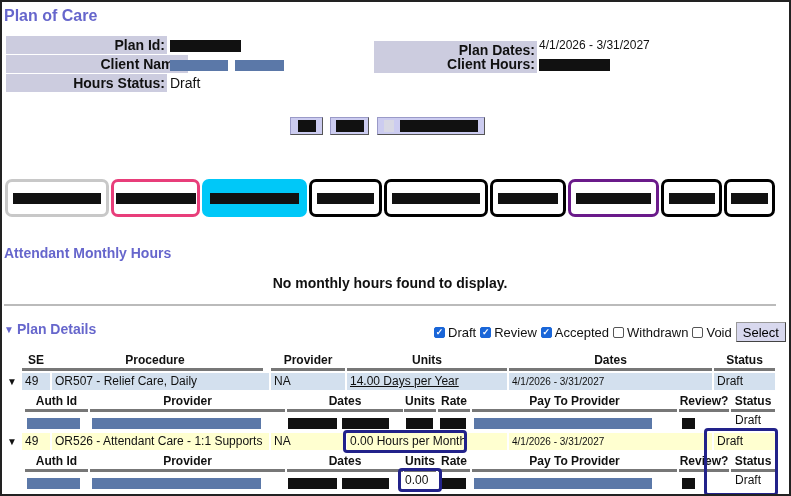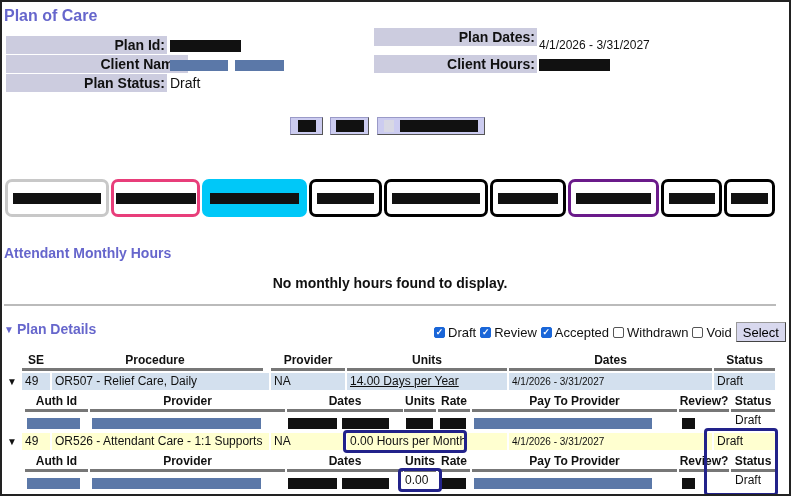--- a/index.html
+++ b/index.html
@@ -38,24 +38,24 @@
 <body>
 
 <div class="abs page-title">Plan of Care</div>
 
 <div class="abs lbl" style="left:4px;top:34px;width:161px;">Plan Id:</div>
 <div class="abs val" style="left:168px;top:34px;"><span class="redact" style="width:71px;"></span></div>
 
 <div class="abs lbl" style="left:4px;top:53px;width:182px;">Client Name:</div>
 <div class="abs val" style="left:168px;top:53px;"><span class="redact-blue" style="width:58px;"></span> <span class="redact-blue" style="width:49px;margin-left:3px;"></span></div>
 
-<div class="abs lbl" style="left:4px;top:72px;width:161px;">Plan Status:</div>
+<div class="abs lbl" style="left:4px;top:72px;width:161px;">Hours Status:</div>
 <div class="abs val" style="left:168px;top:72px;">Draft</div>
 
-<div class="abs lbl" style="left:372px;top:26px;width:163px;">Plan Dates:</div>
+<div class="abs lbl" style="left:372px;top:39px;width:163px;">Plan Dates:</div>
 <div class="abs val small" style="left:537px;top:34px;">4/1/2026 - 3/31/2027</div>
 
 <div class="abs lbl" style="left:372px;top:53px;width:163px;">Client Hours:</div>
 <div class="abs val" style="left:537px;top:53px;"><span class="redact" style="width:71px;"></span></div>
 
 <div class="abs tbtn" style="left:288px;top:115px;width:33px;">
     <span class="inner" style="width:18px;"></span>
   </div>
 <div class="abs tbtn" style="left:328px;top:115px;width:39px;">
     <span class="inner" style="width:28px;"></span>

